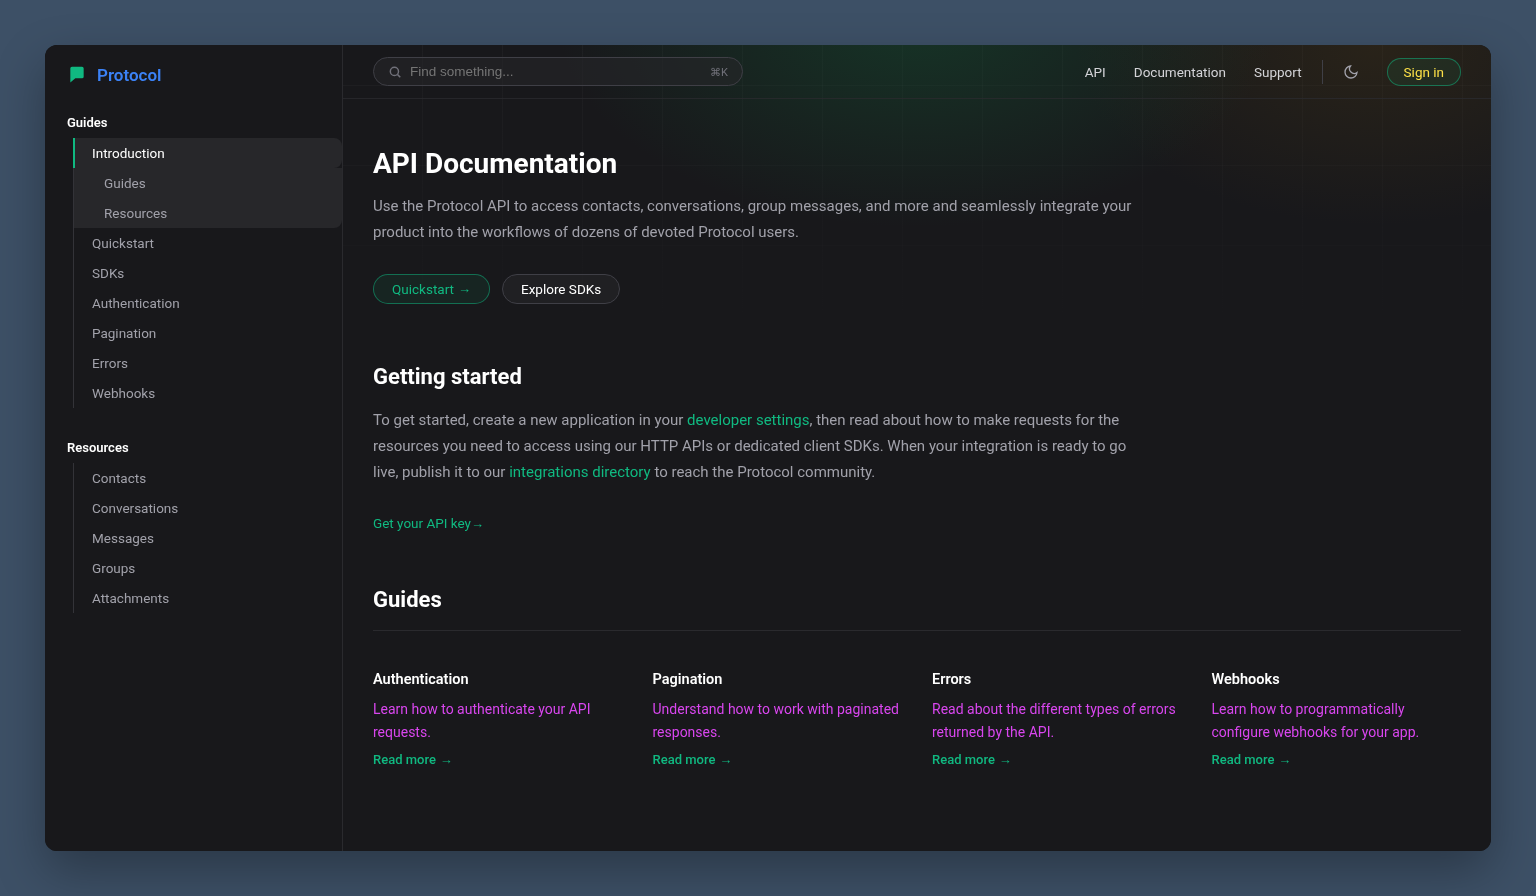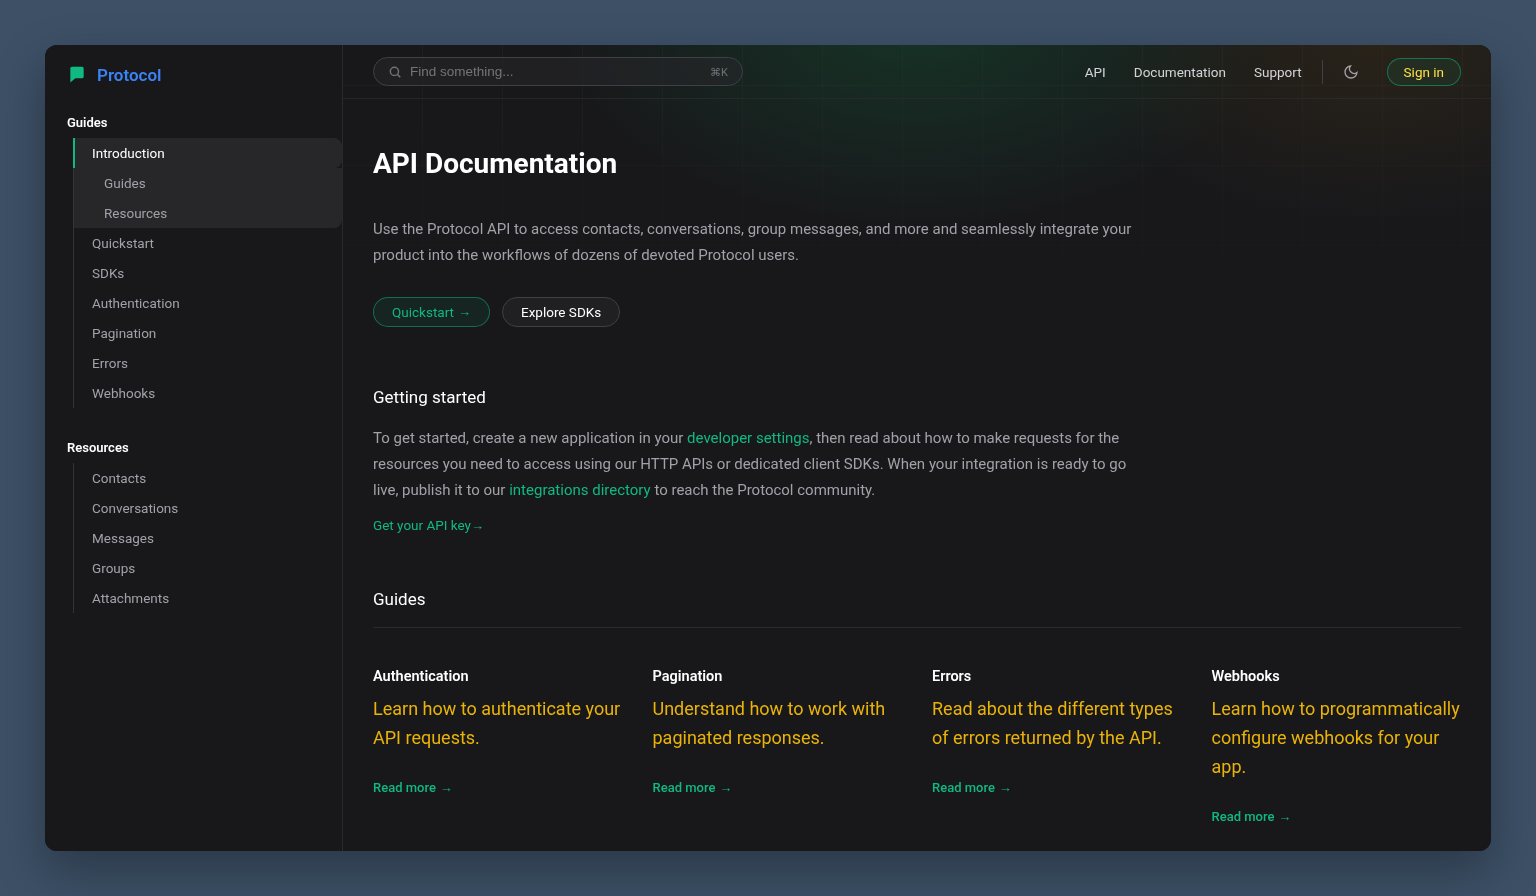--- a/index.html
+++ b/index.html
@@ -169,21 +169,21 @@
   padding: 48px 30px 30px;
   position: relative;
   z-index: 1;
   overflow-y: auto;
   flex: 1;
 }
 .page-title {
   color: #fff;
   font-size: 28px;
   font-weight: 700;
-  margin-bottom: 36px;
+  margin-bottom: 13px;
 }
 .lead {
   color: #a1a1aa;
   font-size: 15px;
   line-height: 1.75;
   max-width: 780px;
   margin-bottom: 28px;
 }
 .btn-row {
   display: flex;
@@ -206,30 +206,30 @@
   color: #fff;
   border: 1px solid #3f3f46;
   background: rgba(39,39,42,0.6);
   padding: 6px 18px;
   border-radius: 20px;
   font-size: 13.5px;
   cursor: pointer;
 }
 .section-title {
   color: #fff;
-  font-size: 17px;
-  font-weight: 400;
+  font-size: 22px;
+  font-weight: 700;
   margin-bottom: 18px;
 }
 .body-text {
   color: #a1a1aa;
   font-size: 15px;
   line-height: 1.75;
   max-width: 760px;
-  margin-bottom: 12px;
+  margin-bottom: 28px;
 }
 .link-green {
   color: #10b981;
   cursor: pointer;
 }
 .action-link {
   color: #10b981;
   font-size: 13.5px;
   cursor: pointer;
   display: inline-flex;
@@ -244,24 +244,24 @@
   padding-top: 40px;
 }
 .guide-card { }
 .guide-title {
   color: #fff;
   font-size: 14.5px;
   font-weight: 600;
   margin-bottom: 10px;
 }
 .guide-desc {
-  color: #eab308;
-  font-size: 18px;
+  color: #d946ef;
+  font-size: 14px;
   line-height: 1.6;
-  margin-bottom: 24px;
+  margin-bottom: 6px;
 }
 .readmore {
   color: #10b981;
   font-size: 13px;
   font-weight: 500;
   cursor: pointer;
   display: inline-flex;
   align-items: flex-start;
   gap: 4px;
 }

